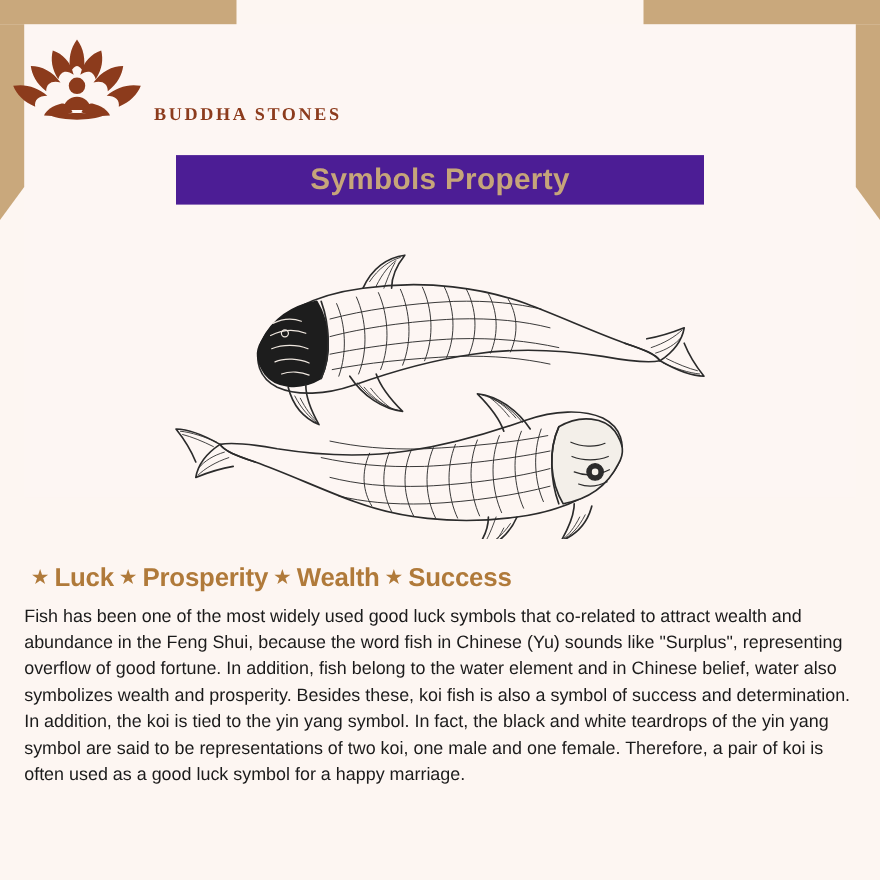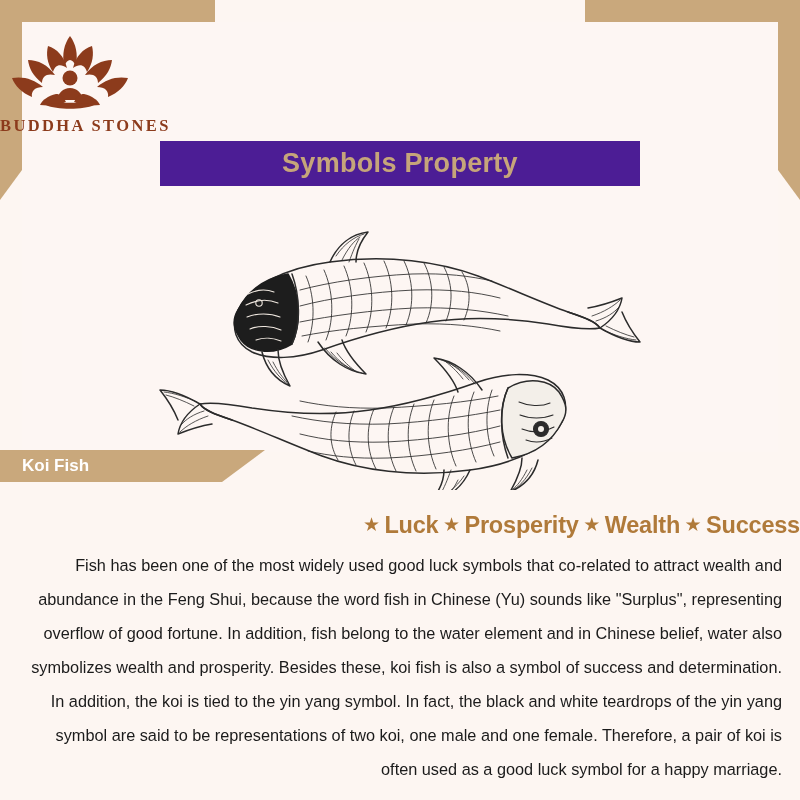--- a/index.html
+++ b/index.html
@@ -71,22 +71,22 @@
     height: 430px;
     background: #fdf6f3;
     z-index: 1;
   }
 
   
   .logo-wrap {
     position: absolute;
     top: 26px; left: 0; right: 0;
     display: flex;
-    flex-direction: column;
-    align-items: flex-start;
+    flex-direction: row;
+    align-items: flex-end;
     z-index: 5;
   }
   .logo-mark {
     width: 140px;
     height: 88px;
     display: block;
   }
   .brand-name {
     margin-top: 2px;
     font-size: 16.5px;
@@ -149,23 +149,24 @@
     color: #ffffff;
     font-weight: bold;
     font-size: 17px;
   }
 
   
   .keywords {
     position: absolute;
     top: 512px;
     left: 0; right: 0;
-    text-align: right;
+    text-align: left;
     z-index: 7;
     white-space: nowrap;
+    padding-left: 28px;
   }
   .keywords .kw {
     font-size: 23.5px;
     font-weight: bold;
     color: #b07a3a;
     letter-spacing: -0.2px;
   }
   .keywords .star {
     font-size: 19px;
     color: #b07a3a;
@@ -174,23 +175,23 @@
   }
 
   
   .body-text {
     position: absolute;
     top: 548px;
     left: 22px;
     width: 760px;
     z-index: 7;
     font-size: 16.3px;
-    line-height: 34px;
+    line-height: 24px;
     color: #1b1b1b;
-    text-align: right;
+    text-align: left;
   }
   .body-text p {
     margin: 0;
   }
 </style>
 </head>
 <body>
 
 <div id="page">
 
@@ -358,26 +359,20 @@
         <g stroke-width="0.8">
           <path d="M208 226 C196 230 186 236 180 242"></path>
           <path d="M204 221 C194 224 186 229 181 235"></path>
           <path d="M197 212 C186 207 174 203 164 202"></path>
           <path d="M194 216 C184 211 174 207 166 205"></path>
         </g>
       </g>
     </svg>
   </div>
 
-  <div class="label-ribbon">
-    <svg class="ribbon-bg" viewBox="0 0 265 32" preserveAspectRatio="none">
-      <polygon points="0,0 265,0 222,32 0,32" fill="#c9a87c"></polygon>
-    </svg>
-    <div class="ribbon-text">Koi Fish</div>
-  </div>
 
   <div class="keywords">
     <span class="star">★</span>
     <span class="kw">Luck</span>
     <span class="star">★</span>
     <span class="kw">Prosperity</span>
     <span class="star">★</span>
     <span class="kw">Wealth</span>
     <span class="star">★</span>
     <span class="kw">Success</span>

